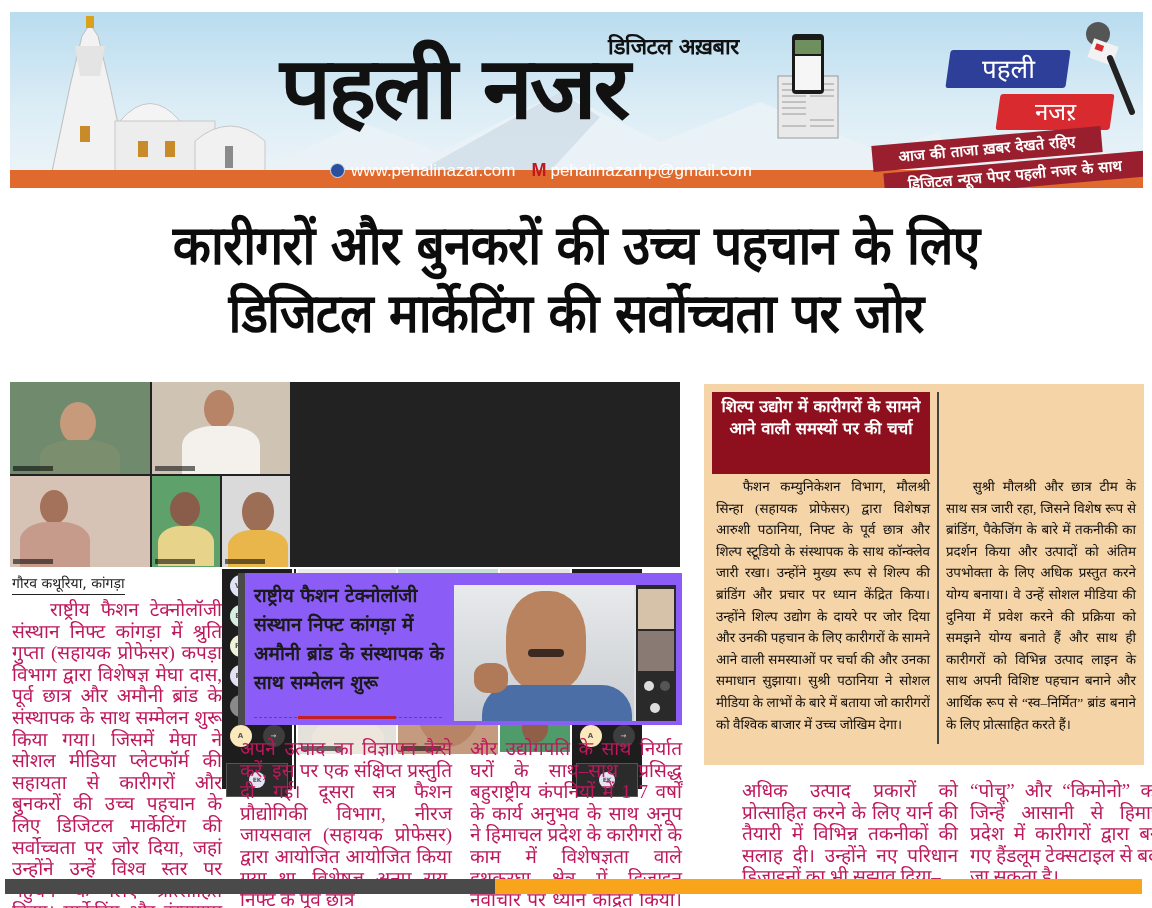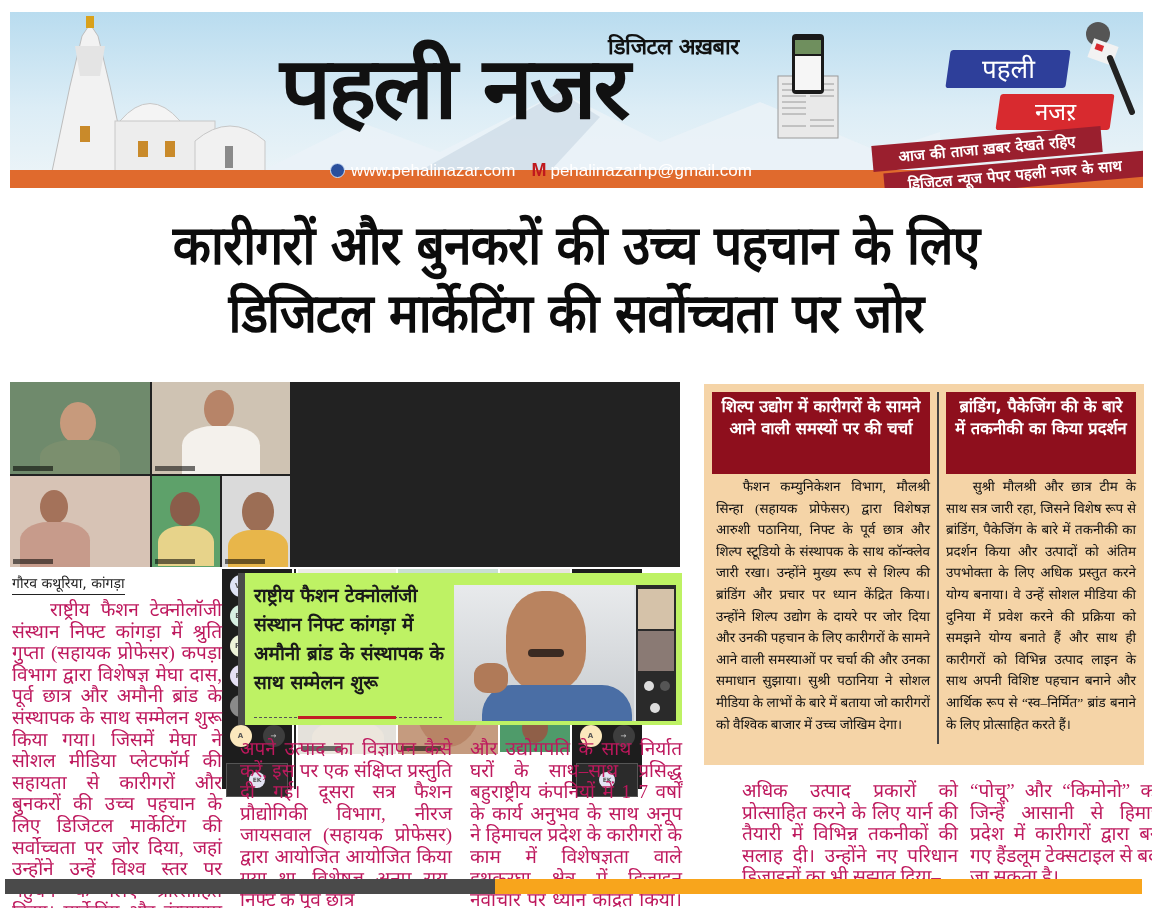--- a/index.html
+++ b/index.html
@@ -52,21 +52,21 @@
 
   
   .col { position: absolute; font-family: "Liberation Serif", "DejaVu Serif", serif; font-size: 19px; line-height: 21.6px; color: #be185d; text-align: justify; }
   .col-1 { left: 12px; top: 599px; width: 210px; text-indent: 2em; }
   .col-2 { left: 240px; top: 738px; width: 212px; }
   .col-3 { left: 470px; top: 738px; width: 212px; }
   .col-4 { left: 742px; top: 780px; width: 216px; }
   .col-5 { left: 970px; top: 780px; width: 206px; }
 
   
-  .callout { position: absolute; left: 238px; top: 573px; width: 444px; height: 152px; background: #bef264; }
+  .callout { position: absolute; left: 238px; top: 573px; width: 444px; height: 152px; background: #8b5cf6; }
   .callout .side { position: absolute; left: 0; top: 0; width: 7px; height: 100%; background: #4a4a4a; }
   .callout-title { position: absolute; left: 16px; top: 8px; width: 200px; font-weight: bold; font-size: 19px; line-height: 29px; color: #1a1a1a; }
   .callout-rule { position: absolute; left: 16px; top: 144px; width: 188px; border-top: 1px dashed #555; }
   .callout-rule-red { position: absolute; left: 60px; top: 143px; width: 98px; height: 3px; background: #c21f26; }
   .callout-photo { position: absolute; left: 216px; top: 12px; width: 222px; height: 136px; background: #dfe3e6; overflow: hidden; }
 
   
   .sidebar { position: absolute; left: 704px; top: 384px; width: 440px; height: 381px; background: #f5d4a7; }
   .sidebar .divider { position: absolute; left: 233px; top: 8px; width: 2px; height: 352px; background: #444; }
   .sb-head { position: absolute; background: #8e0f1d; color: #fff; font-weight: bold; text-align: center; font-size: 16.5px; line-height: 22px; padding: 4px 6px; }
@@ -320,21 +320,20 @@
     <div style="position:absolute;left:206px;top:96px;width:10px;height:10px;border-radius:50%;background:#555;"></div>
     <div style="position:absolute;left:196px;top:118px;width:10px;height:10px;border-radius:50%;background:#ddd;"></div>
   </div>
 </div>
 
 <div class="col col-2">अपने उत्पाद का विज्ञापन कैसे करें, इस पर एक संक्षिप्त प्रस्तुति दी गई। दूसरा सत्र फैशन प्रौद्योगिकी विभाग, नीरज जायसवाल (सहायक प्रोफेसर) द्वारा आयोजित आयोजित किया गया था, विशेषज्ञ अनूप राय, निफ्ट के पूर्व छात्र</div>
 <div class="col col-3">और उद्योगपति के साथ निर्यात घरों के साथ–साथ प्रसिद्ध बहुराष्ट्रीय कंपनियों में 1 7 वर्षों के कार्य अनुभव के साथ अनूप ने हिमाचल प्रदेश के कारीगरों के काम में विशेषज्ञता वाले हथकरघा क्षेत्र में डिजाइन नवाचार पर ध्यान केंद्रित किया। उन्होंने</div>
 
 <aside class="sidebar">
   <div class="sb-head sb-head-1">शिल्प उद्योग में कारीगरों के सामने आने वाली समस्यों पर की चर्चा</div>
-  <div class="sb-head sb-head-2">ब्रांडिंग, पैकेजिंग की के बारे में तकनीकी का किया प्रदर्शन</div>
   <div class="divider"></div>
   <div class="sb-text sb-text-1">फैशन कम्युनिकेशन विभाग, मौलश्री सिन्हा (सहायक प्रोफेसर) द्वारा विशेषज्ञ आरुशी पठानिया, निफ्ट के पूर्व छात्र और शिल्प स्टूडियो के संस्थापक के साथ कॉन्क्लेव जारी रखा। उन्होंने मुख्य रूप से शिल्प की ब्रांडिंग और प्रचार पर ध्यान केंद्रित किया। उन्होंने शिल्प उद्योग के दायरे पर जोर दिया और उनकी पहचान के लिए कारीगरों के सामने आने वाली समस्याओं पर चर्चा की और उनका समाधान सुझाया। सुश्री पठानिया ने सोशल मीडिया के लाभों के बारे में बताया जो कारीगरों को वैश्विक बाजार में उच्च जोखिम देगा।</div>
   <div class="sb-text sb-text-2">सुश्री मौलश्री और छात्र टीम के साथ सत्र जारी रहा, जिसने विशेष रूप से ब्रांडिंग, पैकेजिंग के बारे में तकनीकी का प्रदर्शन किया और उत्पादों को अंतिम उपभोक्ता के लिए अधिक प्रस्तुत करने योग्य बनाया। वे उन्हें सोशल मीडिया की दुनिया में प्रवेश करने की प्रक्रिया को समझने योग्य बनाते हैं और साथ ही कारीगरों को विभिन्न उत्पाद लाइन के साथ अपनी विशिष्ट पहचान बनाने और आर्थिक रूप से “स्व–निर्मित” ब्रांड बनाने के लिए प्रोत्साहित करते हैं।</div>
 </aside>
 
 <div class="col col-4">अधिक उत्पाद प्रकारों को प्रोत्साहित करने के लिए यार्न की तैयारी में विभिन्न तकनीकों की सलाह दी। उन्होंने नए परिधान डिजाइनों का भी सुझाव दिया–</div>
 <div class="col col-5">“पोचू” और “किमोनो” कपड़े जिन्हें आसानी से हिमाचल प्रदेश में कारीगरों द्वारा बनाए गए हैंडलूम टेक्सटाइल से बदला जा सकता है।</div>
 
 <div class="footer-bar">
   <div class="dark"></div>

